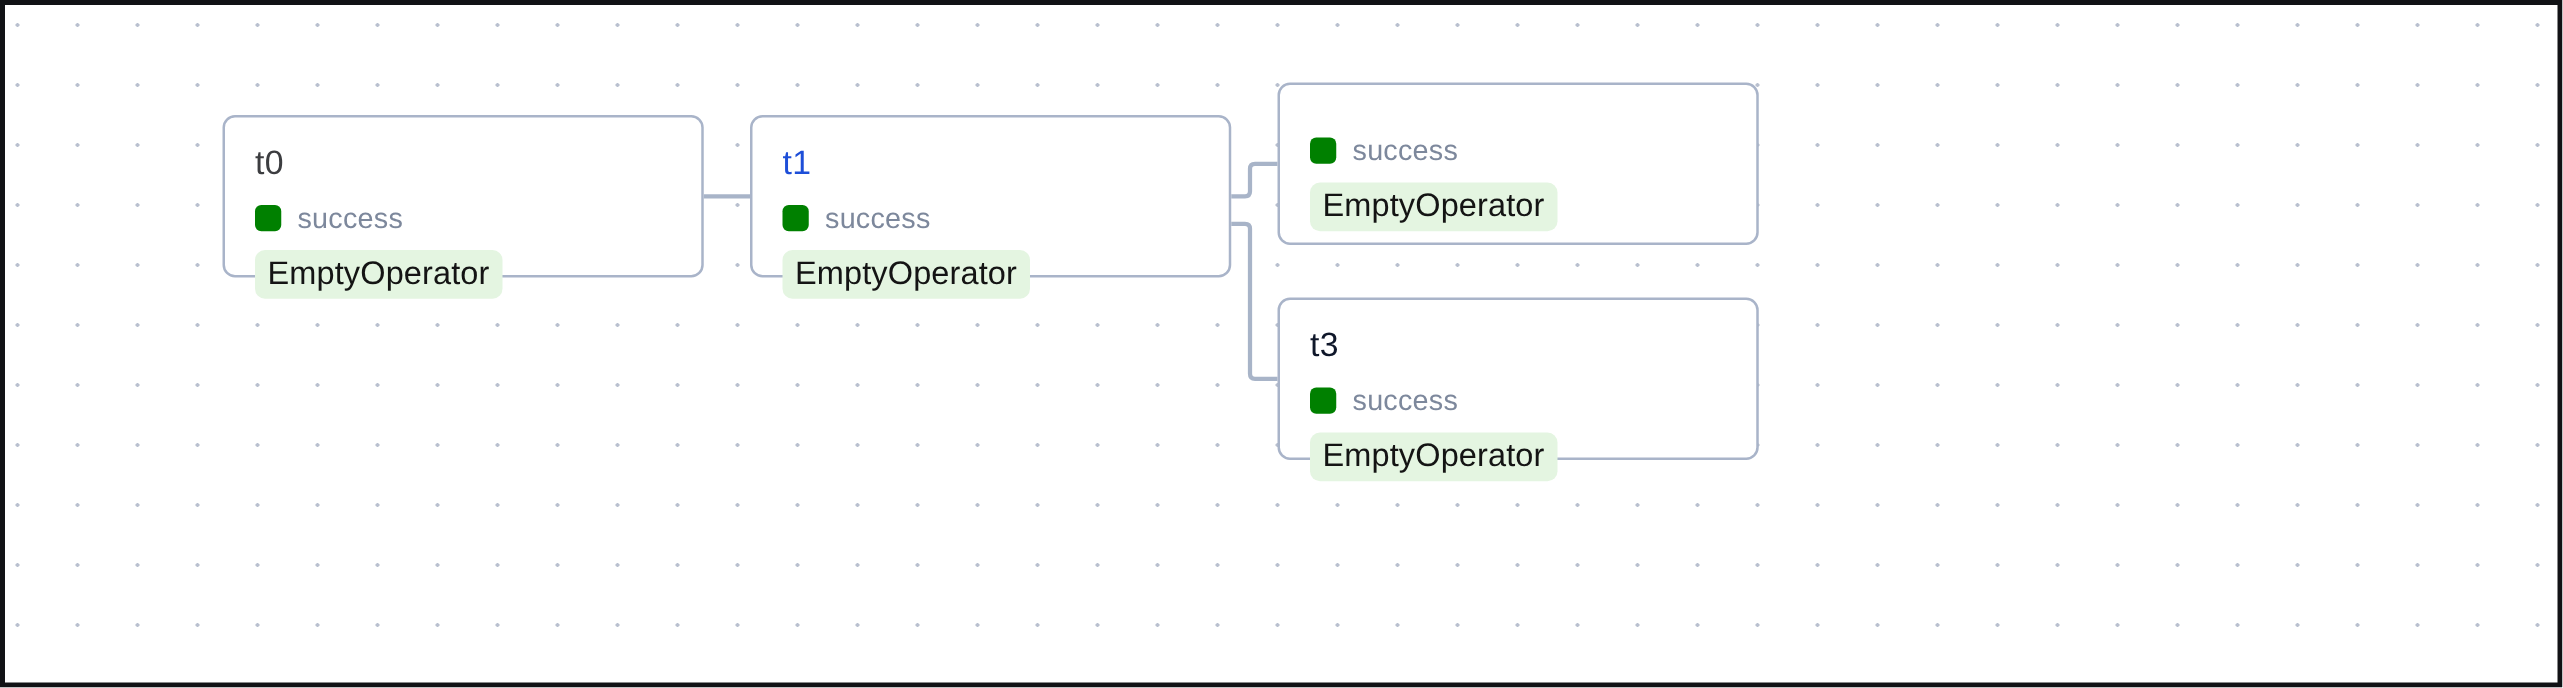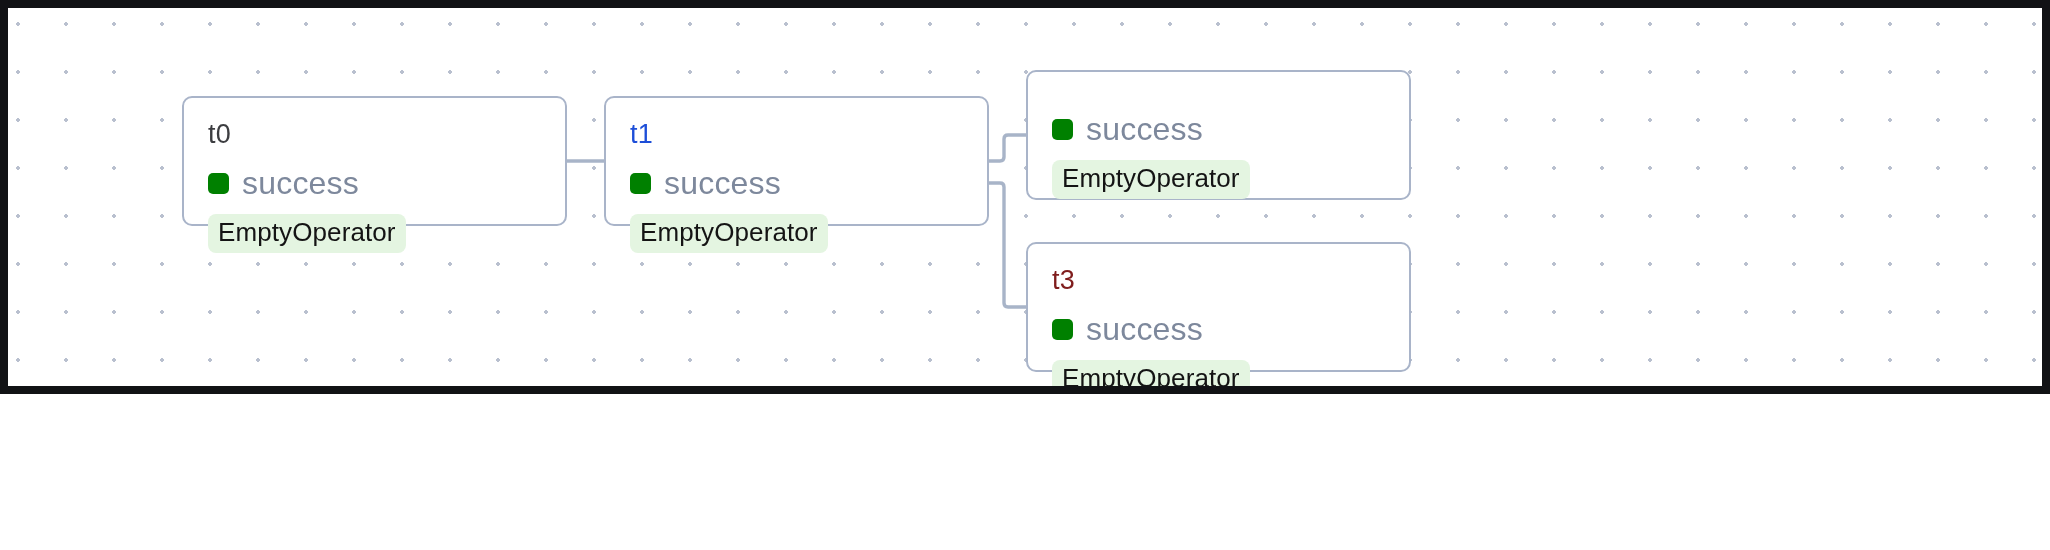--- a/index.html
+++ b/index.html
@@ -7,23 +7,23 @@
   html, body {
     width: 2050px;
     height: 550px;
     background: #ffffff;
     font-family: "Liberation Sans", sans-serif;
   }
 
   #app {
     position: relative;
     width: 2050px;
-    height: 394px;
+    height: 550px;
     background: #ffffff;
-    border: 8px solid #f9a8d4;
+    border: 4px solid #f9a8d4;
     overflow: hidden;
   }
 
   
   #grid {
     position: absolute;
     inset: 0;
     background-image: radial-gradient(#b9c0cf 1.6px, transparent 1.7px);
     background-size: 48px 48px;
     background-position: 34px 40px;
@@ -62,21 +62,21 @@
   }
 
   .status-swatch {
     width: 21px;
     height: 21px;
     border-radius: 5px;
     flex: 0 0 auto;
   }
 
   .status-label {
-    font-size: 32px;
+    font-size: 23px;
     color: #7d889c;
     letter-spacing: .2px;
   }
 
   .node-badge {
     display: inline-block;
     margin-top: 12px;
     padding: 4px 10px 6px 10px;
     border-radius: 8px;
     font-size: 26px;
@@ -121,21 +121,21 @@
 
   <div class="node" style="left: 1018px; top: 62px; width: 385px; height: 130px; border-color: rgb(169, 180, 201); background: rgb(255, 255, 255);">
     <div class="node-status">
       <span class="status-swatch" style="background: rgb(0, 128, 0);"></span>
       <span class="status-label" style="color: rgb(125, 136, 156);">success</span>
     </div>
     <span class="node-badge" style="background: rgb(228, 245, 225); color: rgb(20, 20, 20);">EmptyOperator</span>
   </div>
 
   <div class="node" style="left: 1018px; top: 234px; width: 385px; height: 130px; border-color: rgb(169, 180, 201); background: rgb(255, 255, 255);">
-    <div class="node-title" style="color: #7f1d1d;">t3</div>
+    <div class="node-title" style="color: #0f172a;">t3</div>
     <div class="node-status">
       <span class="status-swatch" style="background: rgb(0, 128, 0);"></span>
       <span class="status-label" style="color: rgb(125, 136, 156);">success</span>
     </div>
     <span class="node-badge" style="background: rgb(228, 245, 225); color: rgb(20, 20, 20);">EmptyOperator</span>
   </div>
 
 </div>
 
 </body></html>

